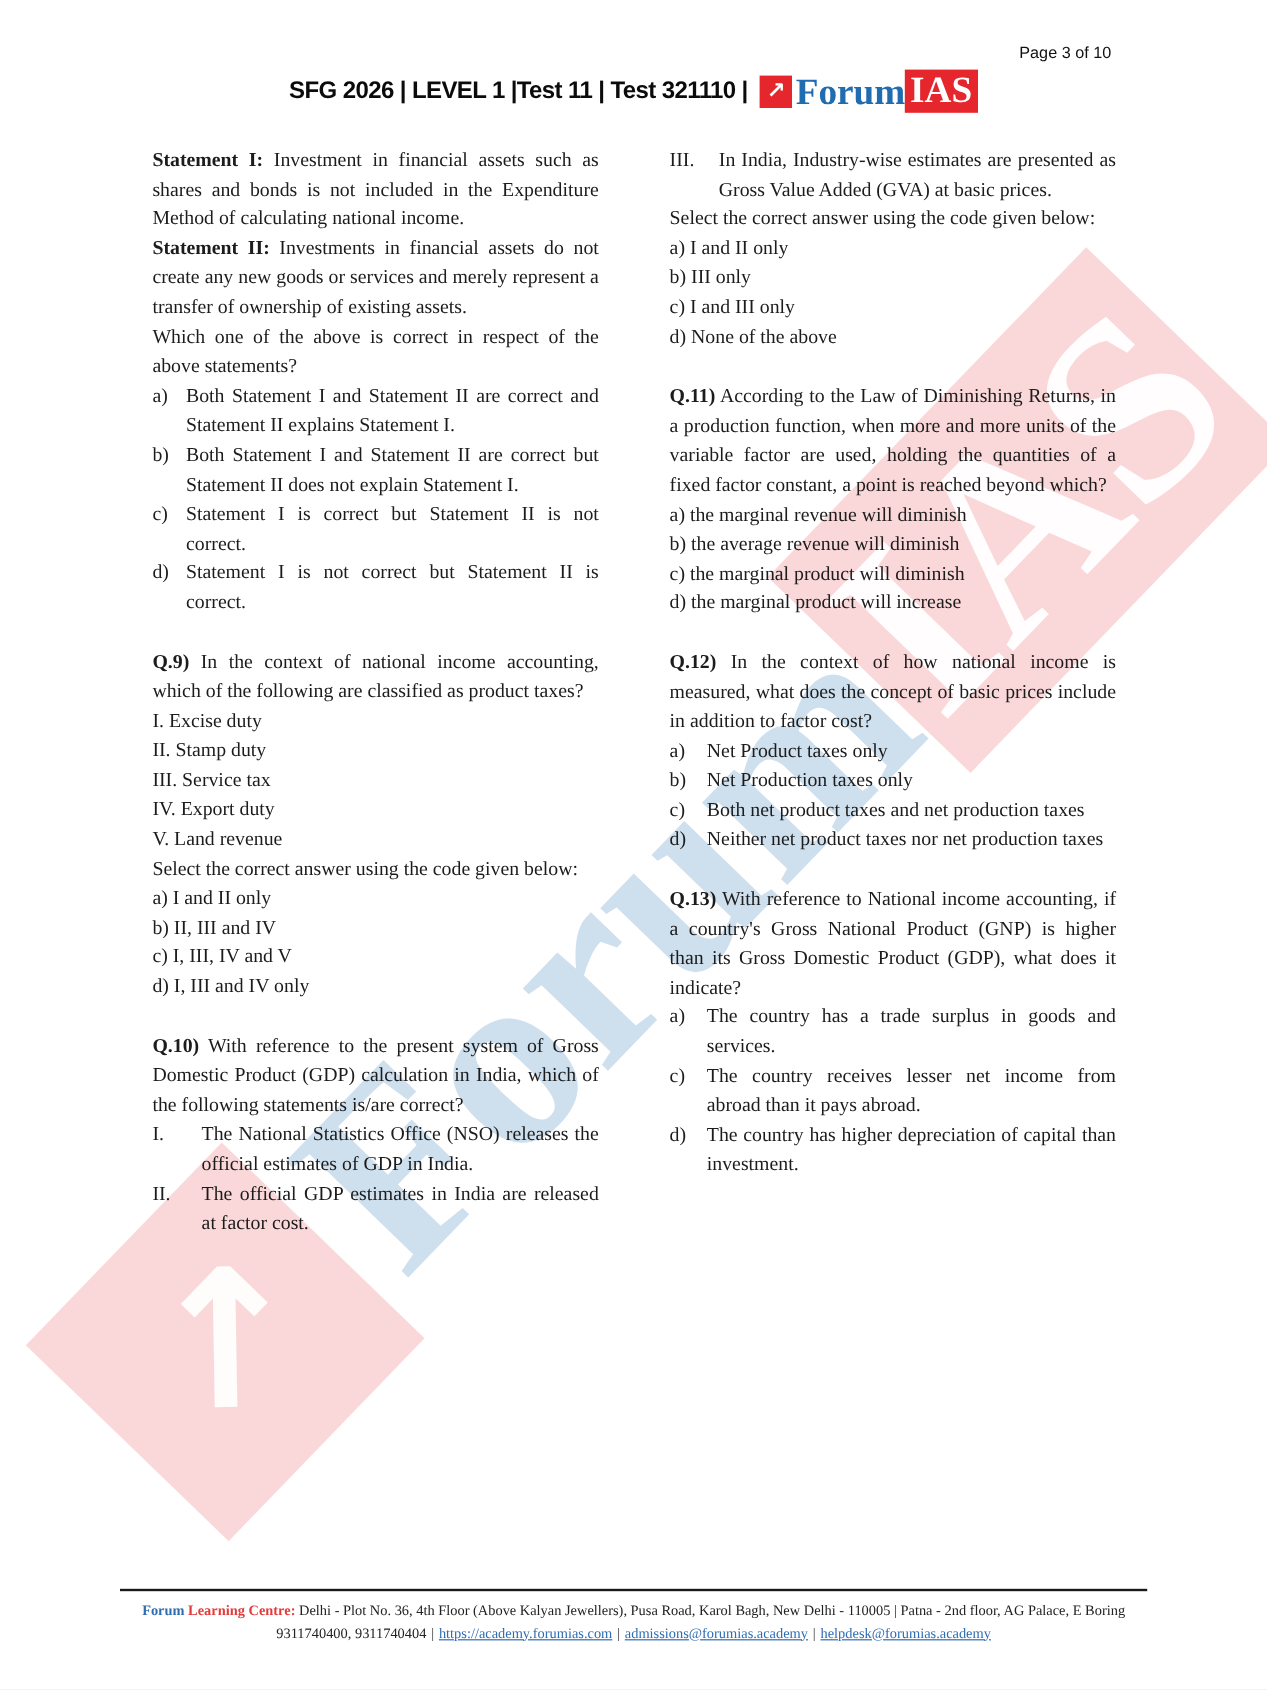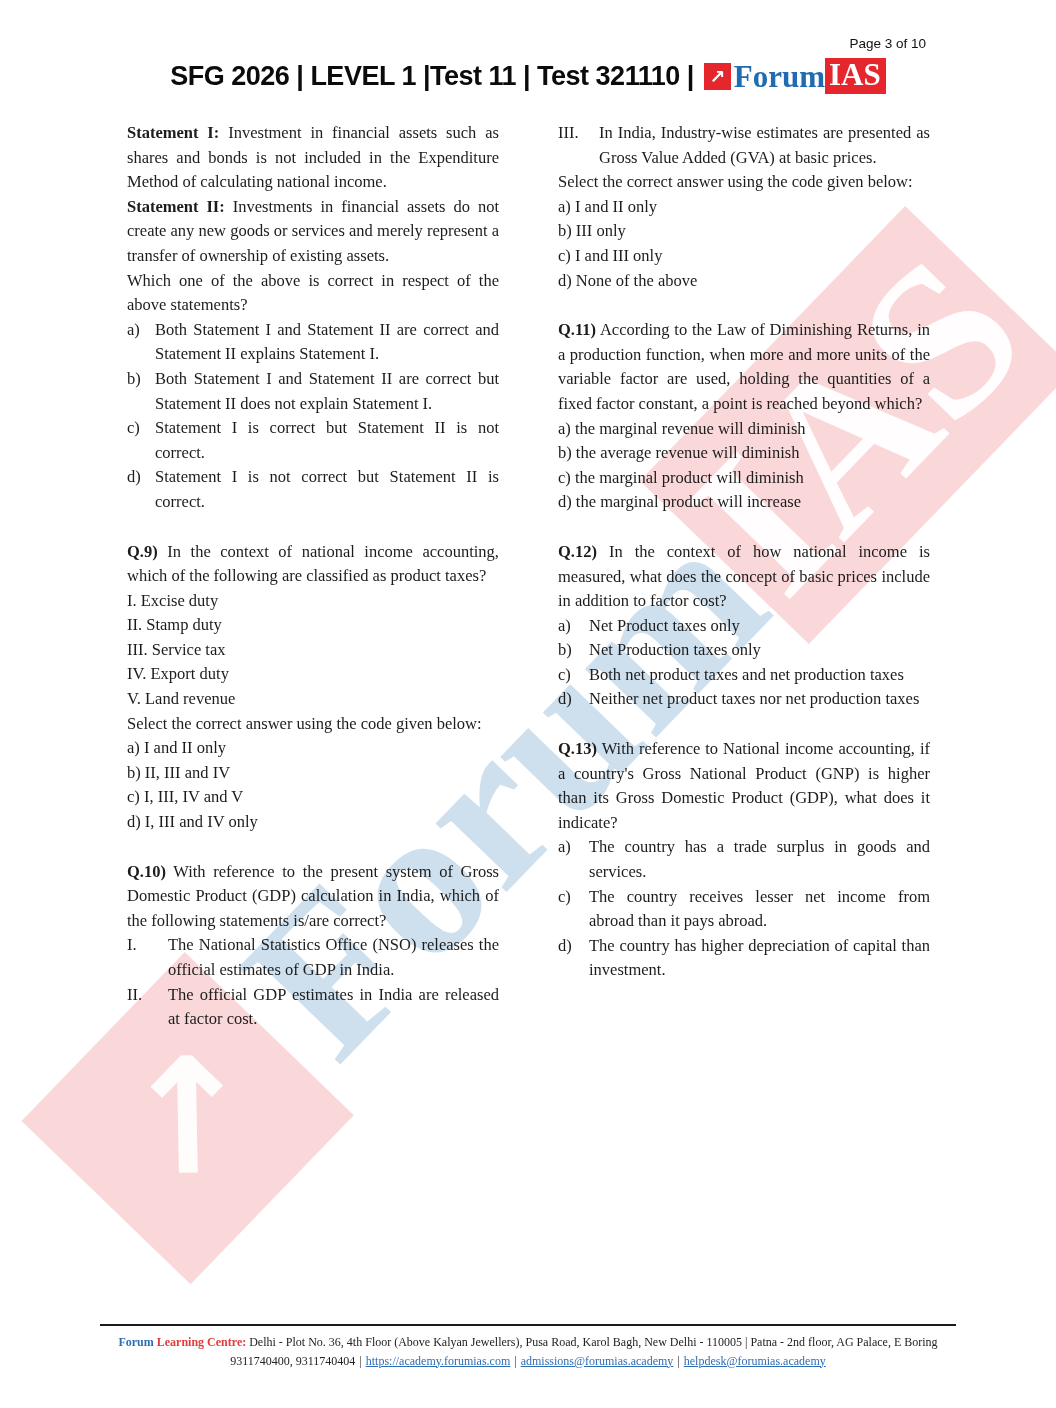--- a/index.html
+++ b/index.html
@@ -30,21 +30,21 @@
     left: 0; right: 0;
     display: flex;
     justify-content: center;
     align-items: center;
     gap: 10px;
     z-index: 2;
   }
   .header-title {
     font-family: "Liberation Sans", sans-serif;
     font-weight: bold;
-    font-size: 27px;
+    font-size: 20px;
     letter-spacing: -0.5px;
     color: #0b0b0b;
     white-space: nowrap;
   }
   .logo { display: inline-flex; align-items: center; }
   .logo-icon {
     width: 27px; height: 27px;
     background: #e5262d;
     color: #fff;
     display: flex; align-items: center; justify-content: center;

